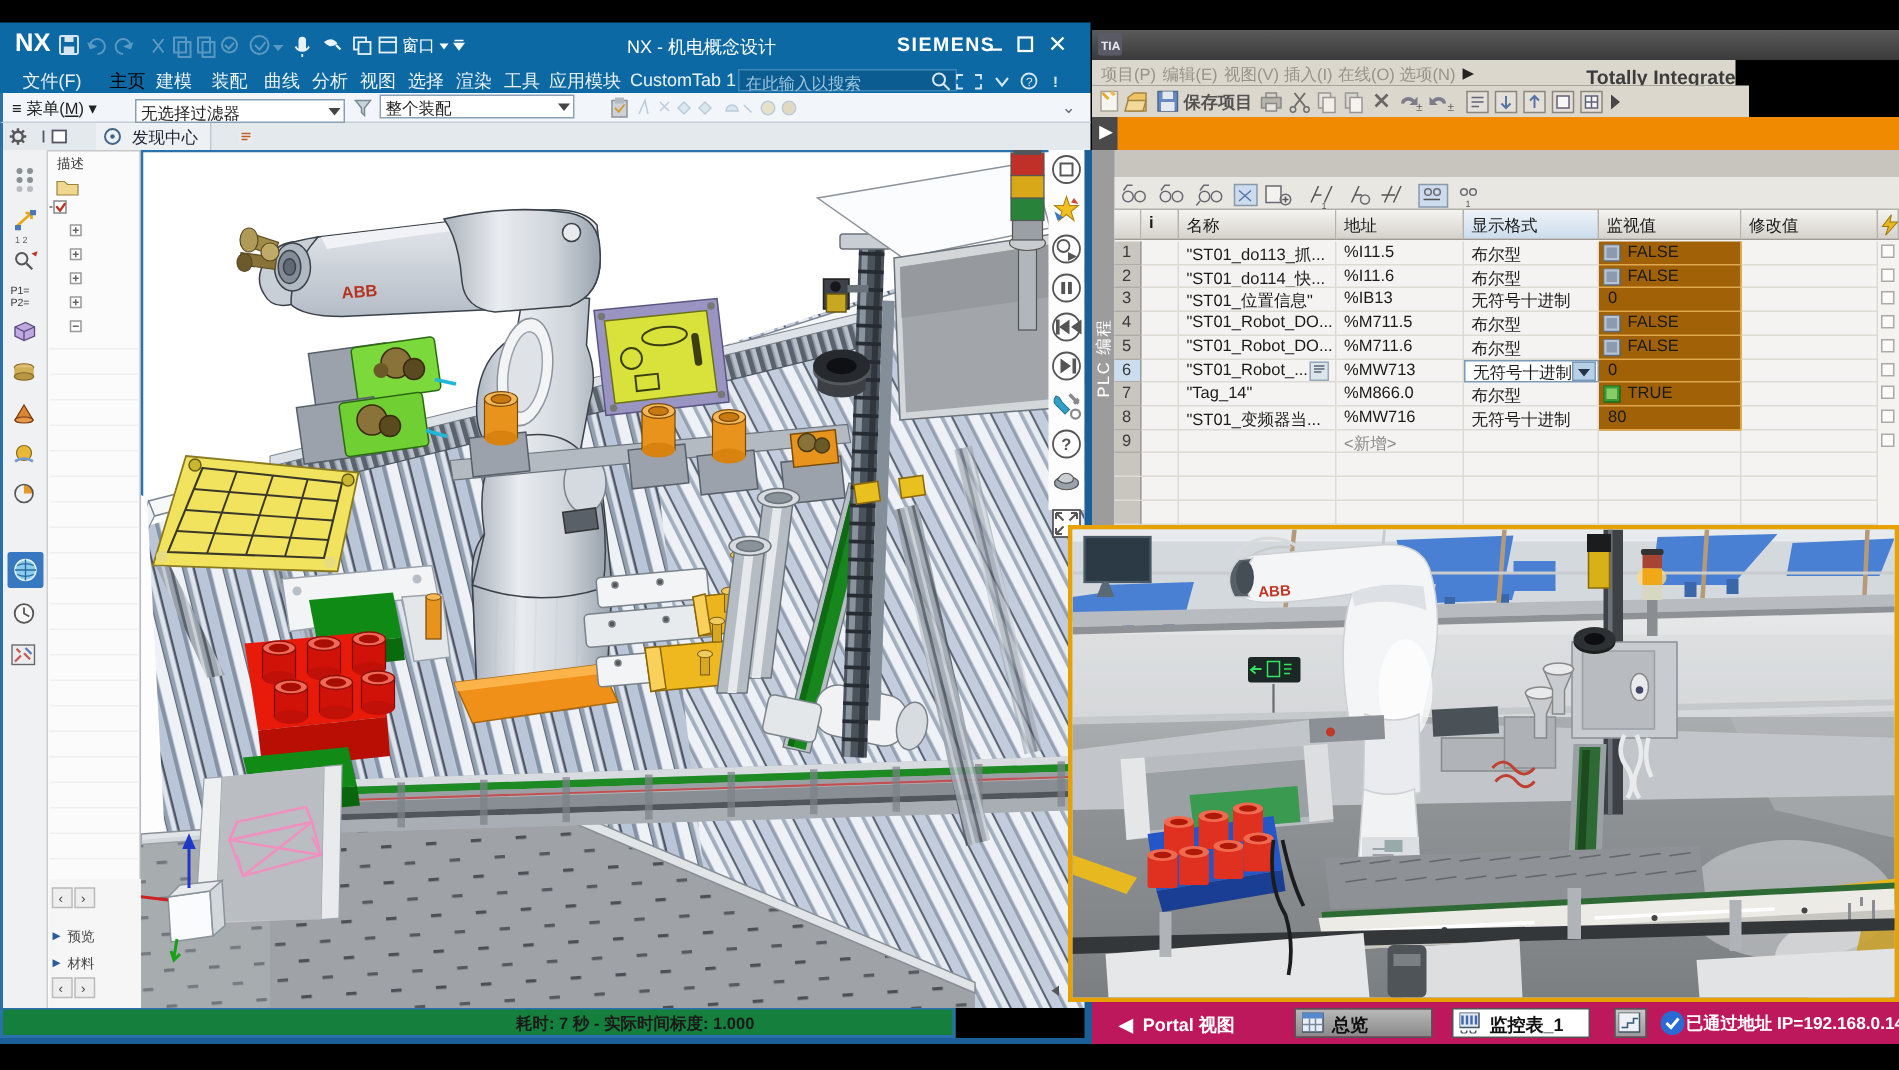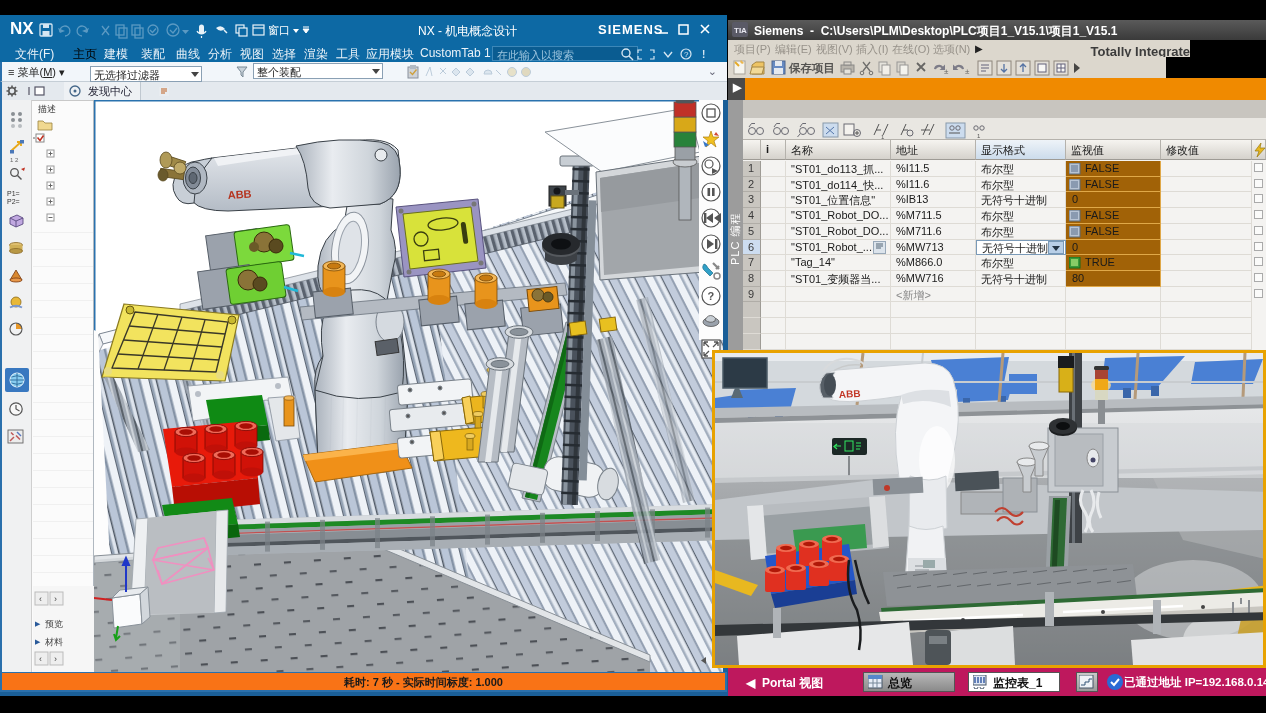--- a/index.html
+++ b/index.html
@@ -6,27 +6,27 @@
 *{box-sizing:border-box;}
 body{font-family:"Liberation Sans",sans-serif;position:relative;}
 .abs{position:absolute;}
 
 #nx-title{left:0;top:15px;width:727px;height:31px;background:#0d69a4;color:#fff;}
 #nx-menu{left:0;top:46px;width:727px;height:16px;background:#0d69a4;color:#eaf2f8;font-size:12px;}
 #nx-menu span{position:absolute;top:0px;white-space:nowrap;}
 #nx-toolbar{left:0;top:62px;width:727px;height:20px;background:#f2f6fa;border-bottom:1px solid #c5ced6;font-size:11px;color:#222;border-left:2px solid #2a70ac;}
 #nx-tabs{left:0;top:82px;width:727px;height:18px;background:#e4e9ee;border-left:2px solid #2a70ac;font-size:11px;}
 #nx-main{left:0;top:100px;width:727px;height:572px;background:#f0f0f0;border-left:2px solid #2a70ac;}
-#nx-status{left:0;top:672px;width:727px;height:20px;background:#f97316;border:2px solid #2a70ac;border-top:1px solid #2a70ac;font-size:11px;font-weight:bold;color:#1a1a1a;}
+#nx-status{left:0;top:672px;width:637px;height:20px;background:#15803d;border:2px solid #2a70ac;border-top:1px solid #2a70ac;font-size:11px;font-weight:bold;color:#1a1a1a;}
 #nx-bluestrip{left:0;top:692px;width:727px;height:6px;background:#1a5f98;}
 .dd{position:absolute;background:#fff;border:1px solid #8aa0b4;height:16px;font-size:11px;color:#222;padding:1px 3px;}
 .dd .ar{position:absolute;right:2px;top:5px;width:0;height:0;border-left:4px solid transparent;border-right:4px solid transparent;border-top:5px solid #444;}
 
 #tia-title{left:728px;top:20px;width:538px;height:20px;background:linear-gradient(#5a5a5a,#3a3a3a);color:#fff;font-size:12px;font-weight:bold;}
-#tia-menu{left:728px;top:40px;width:462px;height:17px;background:#dcd7cd;color:#97928a;font-size:11px;}
+#tia-menu{left:728px;top:40px;width:429px;height:17px;background:#dcd7cd;color:#97928a;font-size:11px;}
 #tia-toolbar{left:728px;top:57px;width:438px;height:21px;background:#dcd7cd;}
 #tia-crumb{left:728px;top:78px;width:538px;height:22px;background:#f08a00;color:#fff;font-size:12px;font-weight:bold;}
 #tia-body{left:728px;top:100px;width:538px;height:250px;background:#c8c5bf;}
 #plc-tab{left:728px;top:100px;width:15px;height:250px;background:#9c9c9c;color:#fff;}
 #tia-tooltbl{left:743px;top:118px;width:523px;height:22px;background:#e9e7e2;border-bottom:1px solid #b5b2ac;}
 
 #wtab{left:743px;top:140px;width:523px;height:210px;background:#f4f3f1;font-size:11px;color:#1a1a1a;}
 .th{position:absolute;top:0;height:20px;background:linear-gradient(#f6f4f0,#d5d2cc);border-right:1px solid #b5b2ac;border-bottom:1px solid #9e9b95;padding:3px 0 0 5px;}
 .cell{position:absolute;height:16px;border-right:1px solid #dedbd5;border-bottom:1px solid #dedbd5;padding:1px 0 0 5px;white-space:nowrap;overflow:hidden;}
 .rn{background:#c9c6c0;color:#3a3a3a;border-bottom:1px solid #b0ada7;border-right:1px solid #9e9b95;}
@@ -105,21 +105,21 @@
       <path d="M9 9 l4 4" stroke="#d5e6f2" stroke-width="1.4"></path>
     <path d="M22 3 h-4 v3 M30 3 h4 v3 M22 12 h-4 v-3 M30 12 h4 v-3" stroke="#d5e6f2" fill="none" stroke-width="1.2"></path>
     <path d="M44 5 l4 5 4-5" stroke="#d5e6f2" fill="none" stroke-width="1.4"></path>
     <circle cx="66" cy="7" r="5" fill="none" stroke="#d5e6f2" stroke-width="1.2"></circle>
       <text x="64" y="10" fill="#d5e6f2" font-size="8">?</text>
     <text x="82" y="11" fill="#d5e6f2" font-size="10" font-weight="bold">!</text>
   </svg>
 </div>
 <div class="abs" id="nx-toolbar">
   <span style="position:absolute;left:6px;top:3px;">≡ 菜单(<u>M</u>) ▾</span>
-  <div class="dd" style="left:88px;top:4px;width:112px;">无选择过滤器<span class="ar"></span></div>
+  <div class="dd" style="left:88px;top:4px;width:140px;">无选择过滤器<span class="ar"></span></div>
   <svg class="abs" style="left:233px;top:3px" width="16" height="14" viewBox="0 0 16 14">
       <path d="M2 2 h10 l-4 5 v5 l-2 -2 v-3z" fill="#c8d2da" stroke="#7a8a96"></path>
     </svg>
   <div class="dd" style="left:251px;top:1px;width:130px;">整个装配<span class="ar"></span></div>
   <svg class="abs" style="left:404px;top:2px;" width="300" height="16" viewBox="0 0 300 16">
     <g opacity="0.85">
         <rect x="2" y="3" width="10" height="11" fill="#c8ccd2" stroke="#7a828e"></rect>
         <rect x="4" y="1" width="6" height="4" fill="#a8b0ba"></rect>
         <path d="M4 8 l2.5 2.5 4-5" stroke="#c89018" fill="none" stroke-width="1.3"></path>
       </g>
@@ -694,21 +694,20 @@
 <div class="abs" id="nx-status">
     <span style="position:absolute;left:342px;top:2px;">耗时: 7 秒 - 实际时间标度: 1.000</span>
   </div>
 <div class="abs" id="nx-bluestrip"></div>
 
 <div class="abs" id="tia-title">
   <svg class="abs" style="left:4px;top:2px" width="17" height="16" viewBox="0 0 17 16">
       <rect x="0" y="0" width="16" height="15" rx="2" fill="#5a5a66"></rect>
       <text x="2" y="11" font-size="8" fill="#e8e8f0" font-weight="bold">TIA</text>
     </svg>
-  <span style="position:absolute;left:26px;top:3px;">Siemens&nbsp;&nbsp;-&nbsp;&nbsp;C:\Users\PLM\Desktop\PLC项目1_V15.1\项目1_V15.1</span>
 </div>
 <div class="abs" id="tia-menu">
   <span style="position:absolute;left:6px;top:2px;">项目(P)</span>
     <span style="position:absolute;left:47px;top:2px;">编辑(E)</span>
     <span style="position:absolute;left:88px;top:2px;">视图(V)</span>
     <span style="position:absolute;left:128px;top:2px;">插入(I)</span>
     <span style="position:absolute;left:164px;top:2px;">在线(O)</span>
     <span style="position:absolute;left:205px;top:2px;">选项(N)</span>
   <span style="position:absolute;left:247px;top:3px;color:#222;font-size:10px;">▶</span>
   <span style="position:absolute;top:4px;width:210px;text-align:right;color:#3c3c3c;font-size:13px;font-weight:bold;right:0;">Totally Integrate</span>

